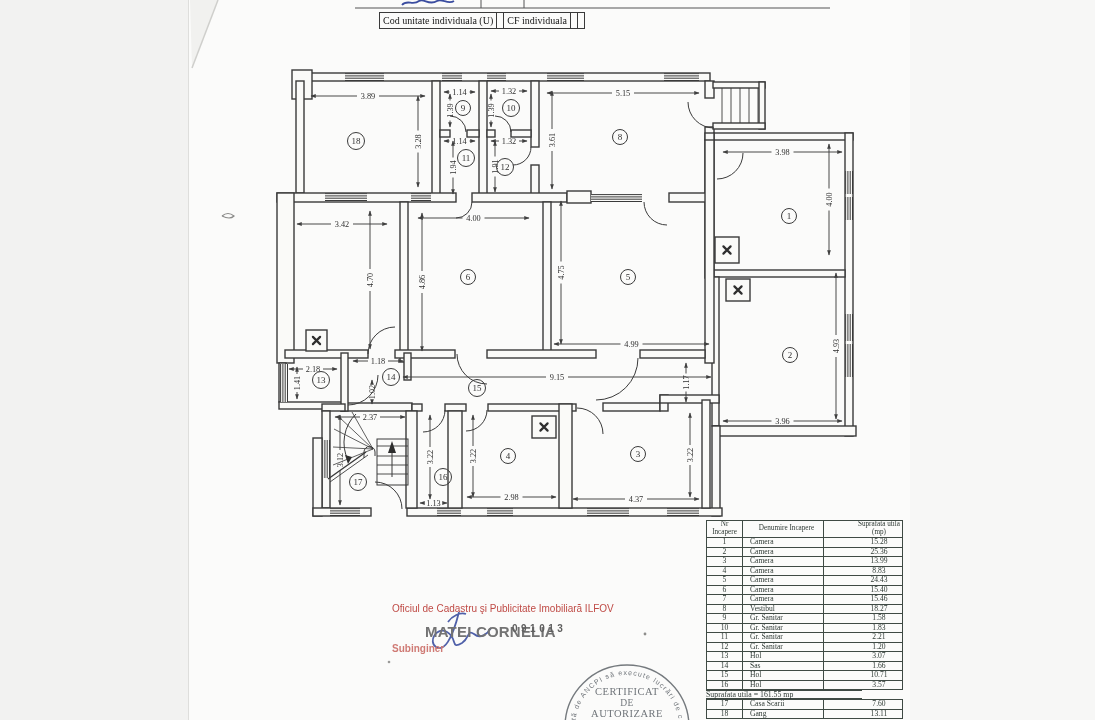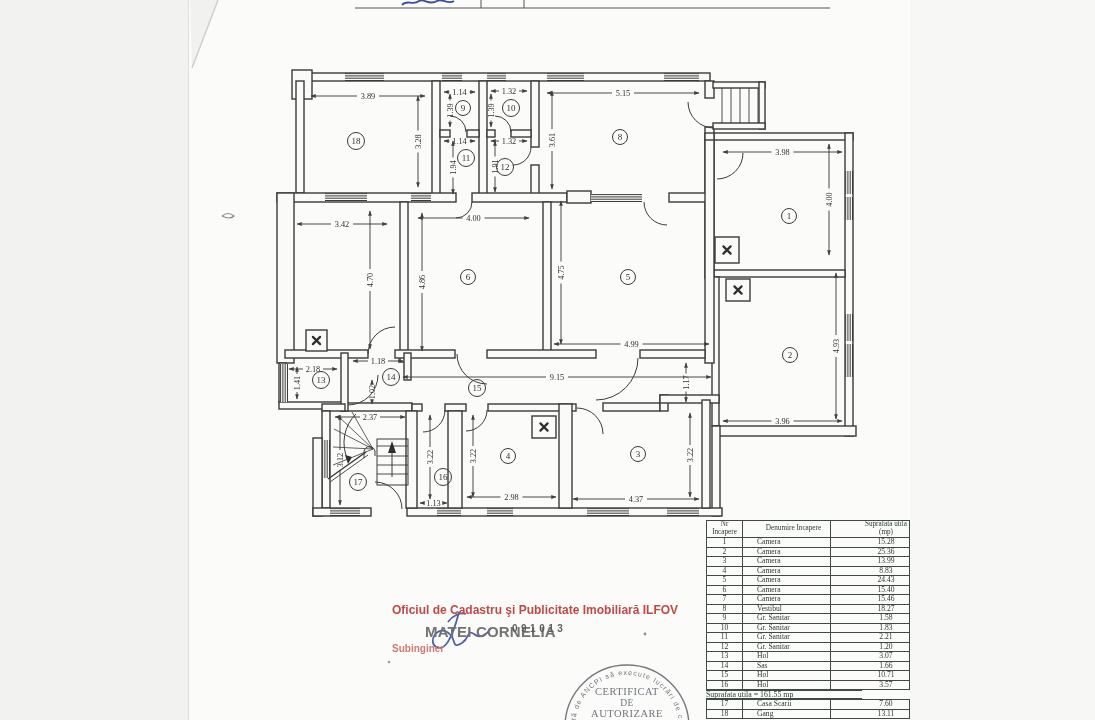--- a/index.html
+++ b/index.html
@@ -6,21 +6,21 @@
 #plansvg{position:absolute;left:0;top:0;filter:blur(0.2px);}
 table{border-collapse:collapse;}
 #toptable{position:absolute;left:379px;top:12px;filter:blur(0.25px);font-family:"Liberation Serif",serif;font-size:10px;color:#161616;}
 #toptable td{border:1.3px solid #3a3a3a;padding:0 3px;height:15px;white-space:nowrap;}
 #rtable{position:absolute;left:706px;top:520px;filter:blur(0.3px);width:156px;font-family:"Liberation Serif",serif;font-size:7.6px;color:#2f3a35;}
 #rtable table{width:156px;table-layout:fixed;}
 #rtable td,#rtable th{border:1px solid #3f4a44;overflow:hidden;white-space:nowrap;}
 #rtable .hdr td{text-align:center;font-size:7.2px;line-height:7.8px;height:16px;margin-left:37px;}
 #rtable td{height:8.5px;padding:0;line-height:8.5px;}
 #rtable .c1{width:35px;text-align:center;}
-#rtable .c2{width:73px;text-align:left;padding-left:14px;}
+#rtable .c2{width:73px;text-align:left;padding-left:7px;}
 #rtable .c3{width:46px;text-align:center;padding-left:32px;}
 .redstamp{position:absolute;color:#bf4a45;font-family:"Liberation Sans",sans-serif;}
 </style></head><body>
 <div id="page"></div>
 <div id="rightbg"></div>
 <svg id="plansvg" width="1095" height="720" viewBox="0 0 1095 720" font-family="Liberation Serif, serif">
 <defs>
 <marker id="arr" markerWidth="7" markerHeight="6" refX="5" refY="3" orient="auto">
         <path d="M0,1 L5.5,3 L0,5 z" fill="#404040"></path>
       </marker>
@@ -377,20 +377,27 @@
 <text font-family="Liberation Sans, sans-serif" font-size="7" fill="#70757a" letter-spacing="1.1"><textPath href="#stamparc" startOffset="1%">ată de ANCPI să execute lucrări de cadastru, g</textPath></text>
 <text x="627" y="695" text-anchor="middle" font-family="Liberation Serif, serif" font-size="10.5" fill="#70757a" letter-spacing="0.5">CERTIFICAT</text>
 <text x="627" y="706" text-anchor="middle" font-family="Liberation Serif, serif" font-size="9.5" fill="#70757a" letter-spacing="0.5">DE</text>
 <text x="627" y="717" text-anchor="middle" font-family="Liberation Serif, serif" font-size="10.5" fill="#70757a" letter-spacing="0.5">AUTORIZARE</text>
 <circle cx="389" cy="662" r="1.3" fill="#9a9a98"></circle>
 <circle cx="645" cy="634" r="1.4" fill="#8d8d8b"></circle>
 </svg>
 <div id="toptable">
     <table>
 <tbody>
+<tr>
+          <td>Cod unitate individuala (U)</td>
+          <td></td>
+          <td>CF individuala</td>
+          <td></td>
+          <td></td>
+        </tr>
 </tbody>
     </table>
   </div>
 <div id="rtable">
 <table>
 <tbody>
         <tr class="hdr">
           <td class="c1">Nr<br>Incapere</td>
           <td class="c2" style="text-align:center">Denumire Incapere</td>
           <td class="c3">Suprafata utila<br>(mp)</td>
@@ -486,16 +493,16 @@
           <td class="c3">7.60</td>
         </tr>
 <tr>
           <td class="c1">18</td>
           <td class="c2">Gang</td>
           <td class="c3">13.11</td>
         </tr>
 </tbody>
     </table>
 </div>
-<div class="redstamp" style="left:392px;top:603px;font-size:12px;font-weight:bold;letter-spacing:0px;">Oficiul de Cadastru şi Publicitate Imobiliară ILFOV</div>
+<div class="redstamp" style="left:392px;top:603px;font-size:10px;font-weight:normal;letter-spacing:0px;">Oficiul de Cadastru şi Publicitate Imobiliară ILFOV</div>
 <div class="redstamp" style="left:391px;top:623px;font-size:15px;font-weight:bold;letter-spacing:0.2px;color:#737373;padding-left:34px;">MATEI CORNELIA</div>
 <div class="redstamp" style="left:392px;top:643px;font-size:10px;font-weight:bold;color:#cf7a74;">Subinginer</div>
 <div style="position:absolute;left:512px;top:623px;font-size:10px;font-weight:bold;color:#5f5f5f;letter-spacing:3.5px;font-family:Liberation Sans, sans-serif;">091013</div>
 
 </body></html>

